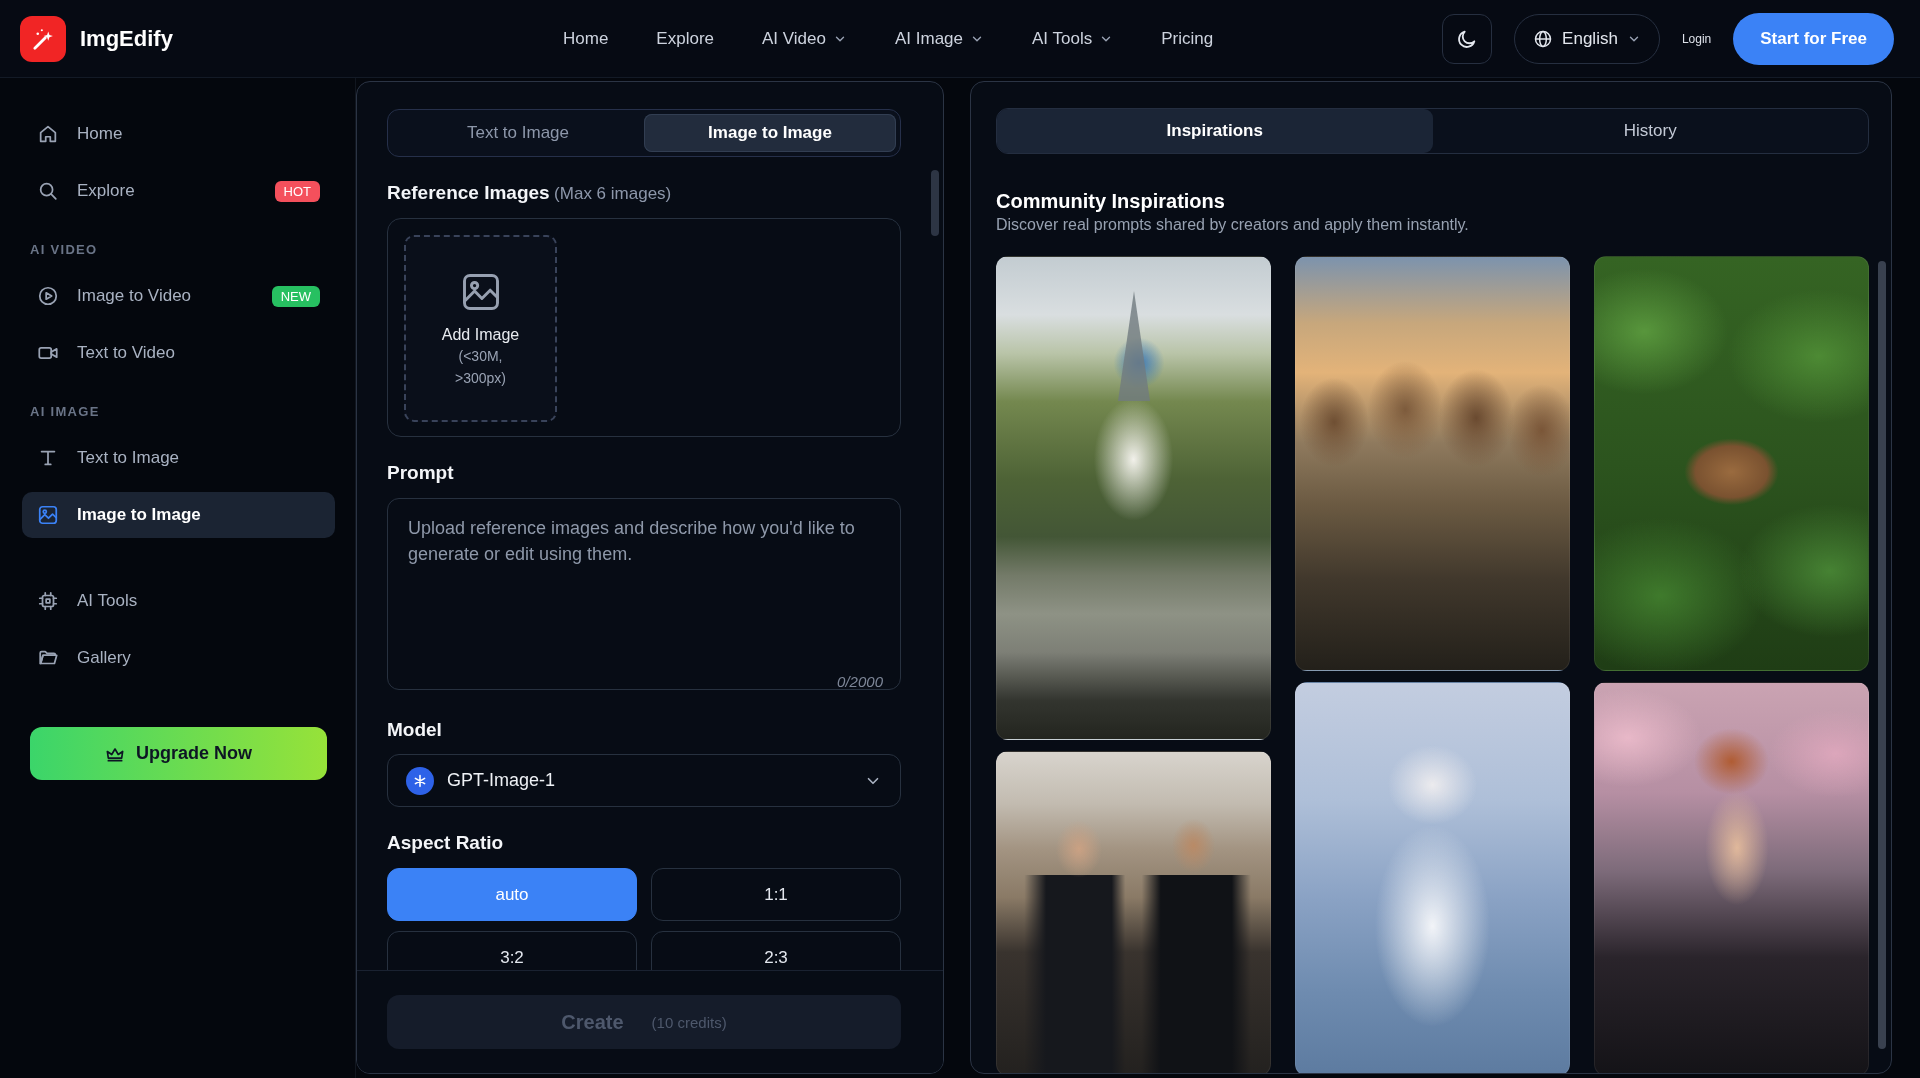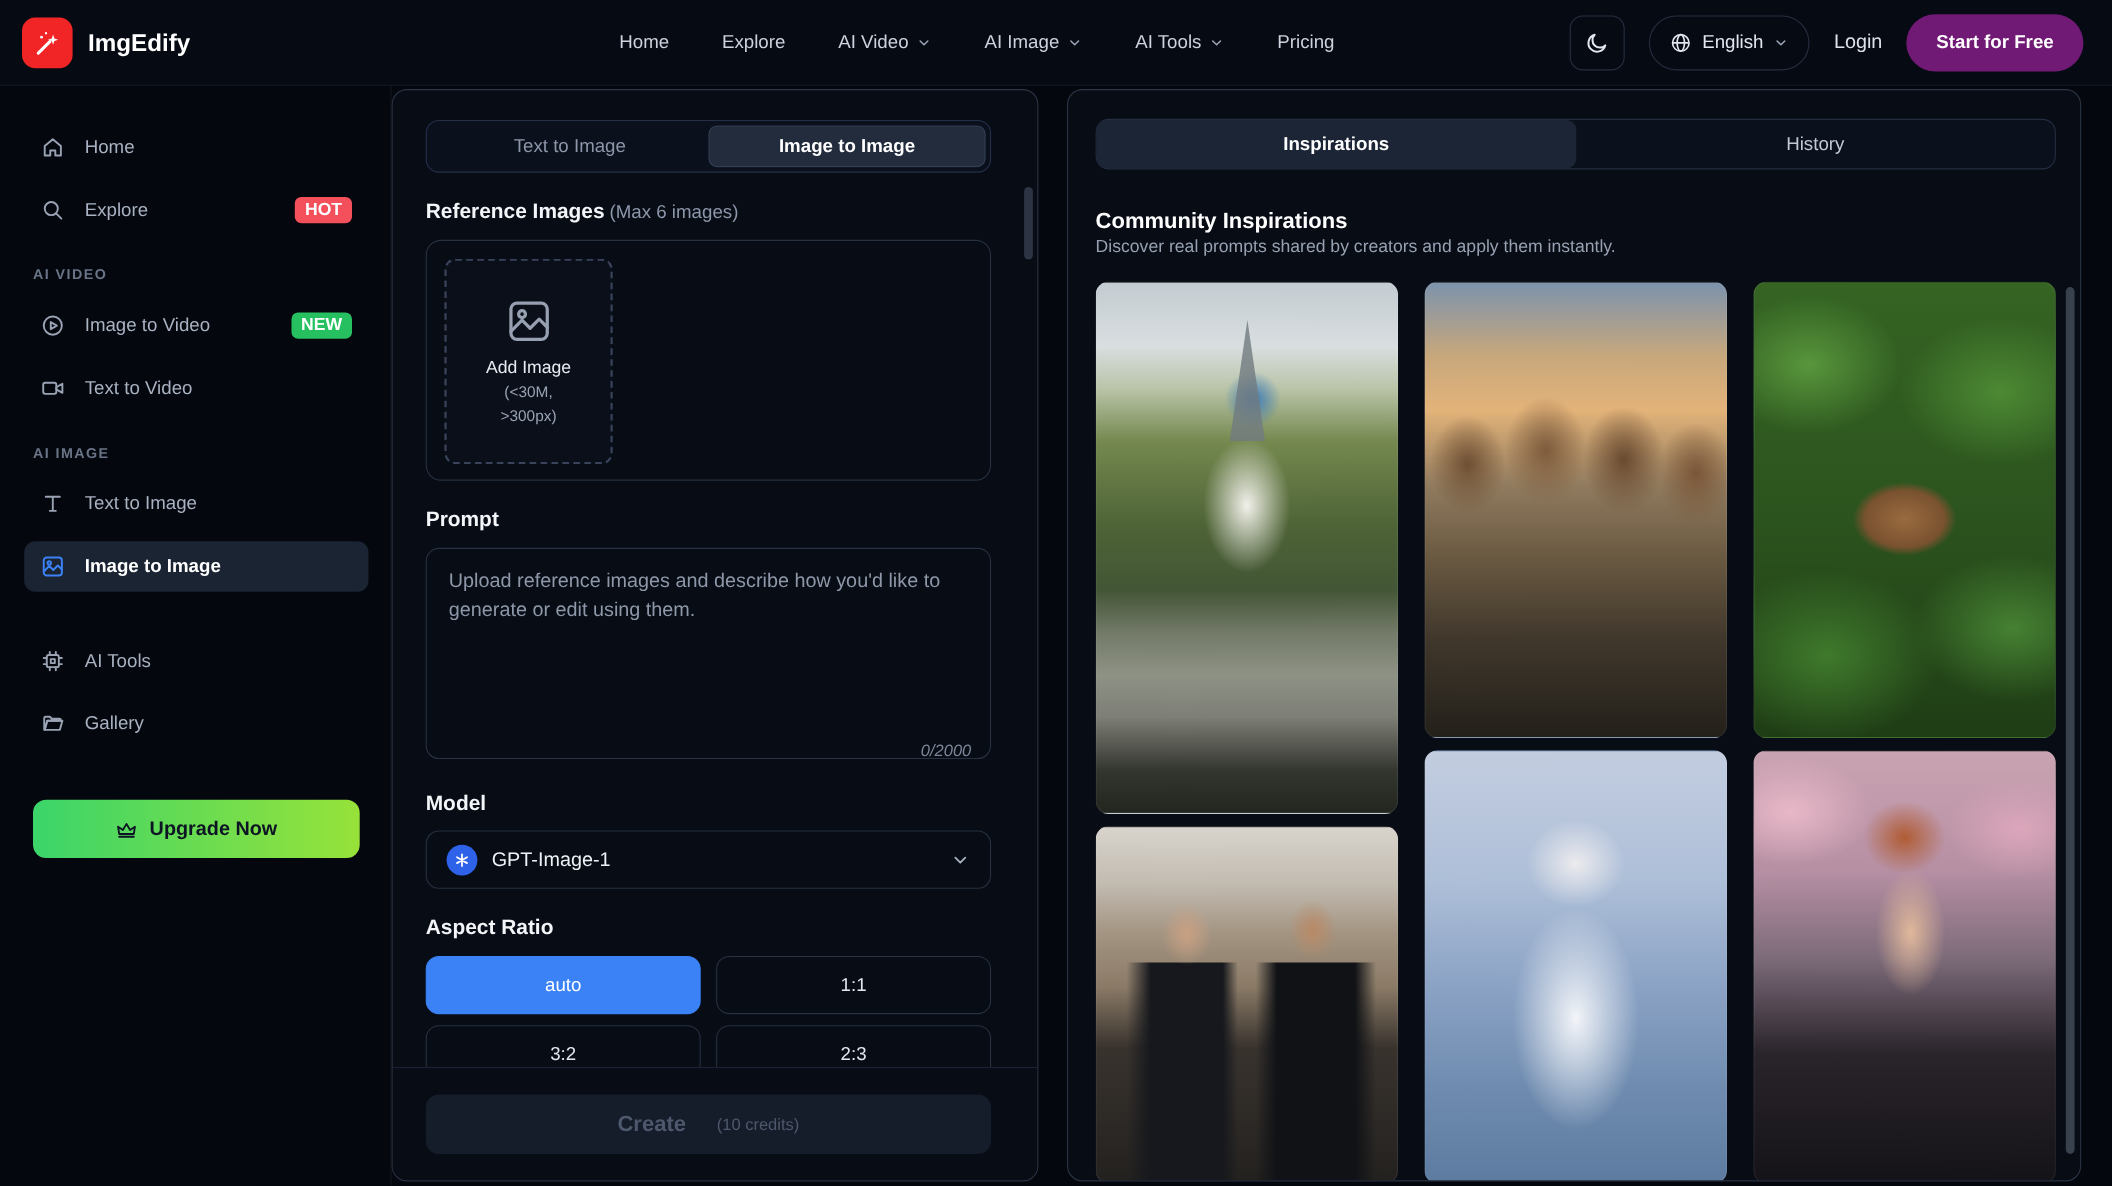--- a/index.html
+++ b/index.html
@@ -19,38 +19,38 @@
   .topnav a { display:flex; align-items:center; gap:7px; font-size:17px; color:#cdd3de;
     text-decoration:none; cursor:pointer; white-space:nowrap; }
   .caret { color:#9aa3b4; }
   .top-actions { margin-left:auto; display:flex; align-items:center; gap:22px; }
   .icon-btn { width:50px; height:50px; border-radius:12px; border:1px solid #262f40;
     background:transparent; display:flex; align-items:center; justify-content:center;
     color:#e3e7ee; cursor:pointer; }
   .lang-btn { height:50px; border-radius:999px; border:1px solid #262f40; background:transparent;
     display:flex; align-items:center; gap:9px; padding:0 18px; color:#e3e7ee;
     font-size:17px; cursor:pointer; font-family:inherit; }
-  .login { font-size:18px; color:#dde1e9; cursor:pointer; }
-  .cta { height:52px; border:none; border-radius:999px; background:#701a75; color:#ffffff;
+  .login { font-size:12px; color:#dde1e9; cursor:pointer; }
+  .cta { height:52px; border:none; border-radius:999px; background:#3b82f6; color:#ffffff;
     font-size:17px; font-weight:700; padding:0 27px; cursor:pointer; font-family:inherit; }
 
   
   .layout { display:flex; height:1000px; }
 
   
   .sidebar { width:356px; min-width:356px; border-right:1px solid #11161f;
     padding:33px 20px 0 22px; }
   .side-item { display:flex; align-items:center; gap:18px; height:46px; padding:0 15px;
     border-radius:10px; color:#a9b2c2; font-size:17px; cursor:pointer; margin-bottom:11px; }
   .side-item svg { color:#9aa3b4; flex:none; }
   .side-item.active { background:#1b2433; color:#ffffff; font-weight:700; }
   .side-item.active svg { color:#3b82f6; }
   .side-section { font-size:13px; font-weight:700; letter-spacing:1.3px; color:#6a7487;
     margin:28px 0 16px 8px; }
-  .badge { margin-left:auto; font-size:16px; font-weight:700; color:#ffffff;
+  .badge { margin-left:auto; font-size:13px; font-weight:400; color:#ffffff;
     border-radius:6px; padding:4px 9px; line-height:1; }
   .badge.hot { background:#f4505c; }
   .badge.new { background:#27c061; }
   .gap-top { margin-top:40px; }
   .upgrade { margin:46px 8px 0 8px; height:53px; border:none; border-radius:12px;
     background:linear-gradient(90deg,#3bd56a,#97e239); color:#0d1524; display:flex;
     align-items:center; justify-content:center; gap:11px; font-size:18px; font-weight:700;
     cursor:pointer; width:calc(100% - 16px); font-family:inherit; }
 
   

